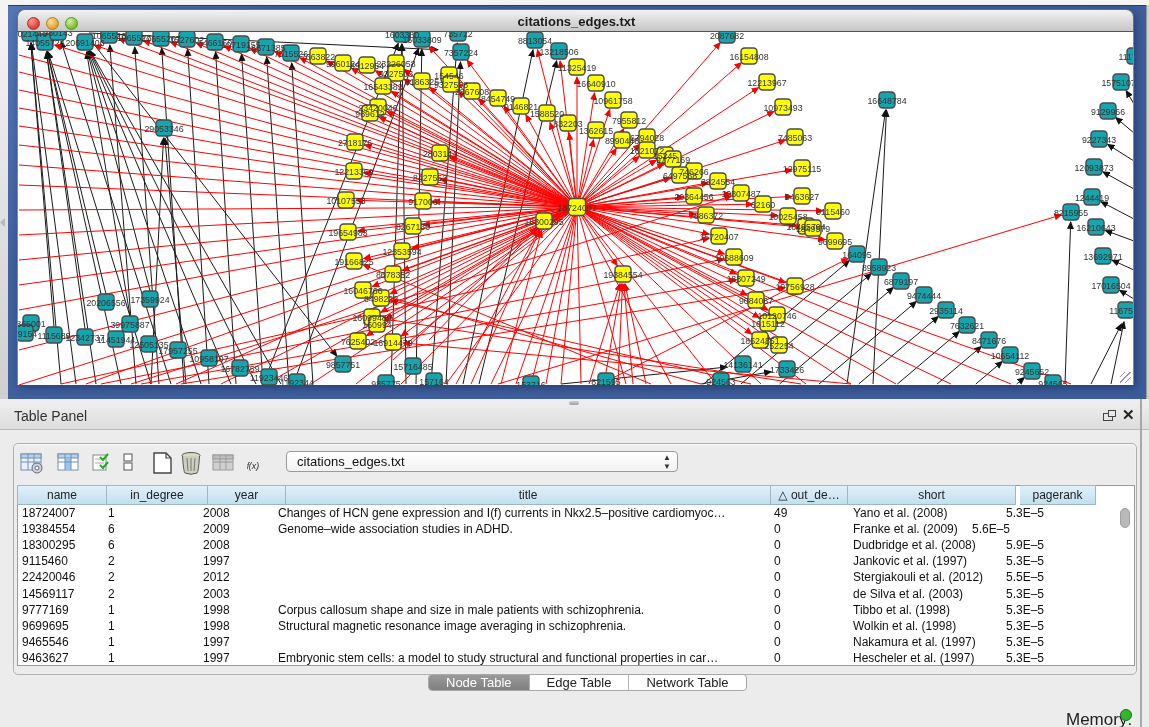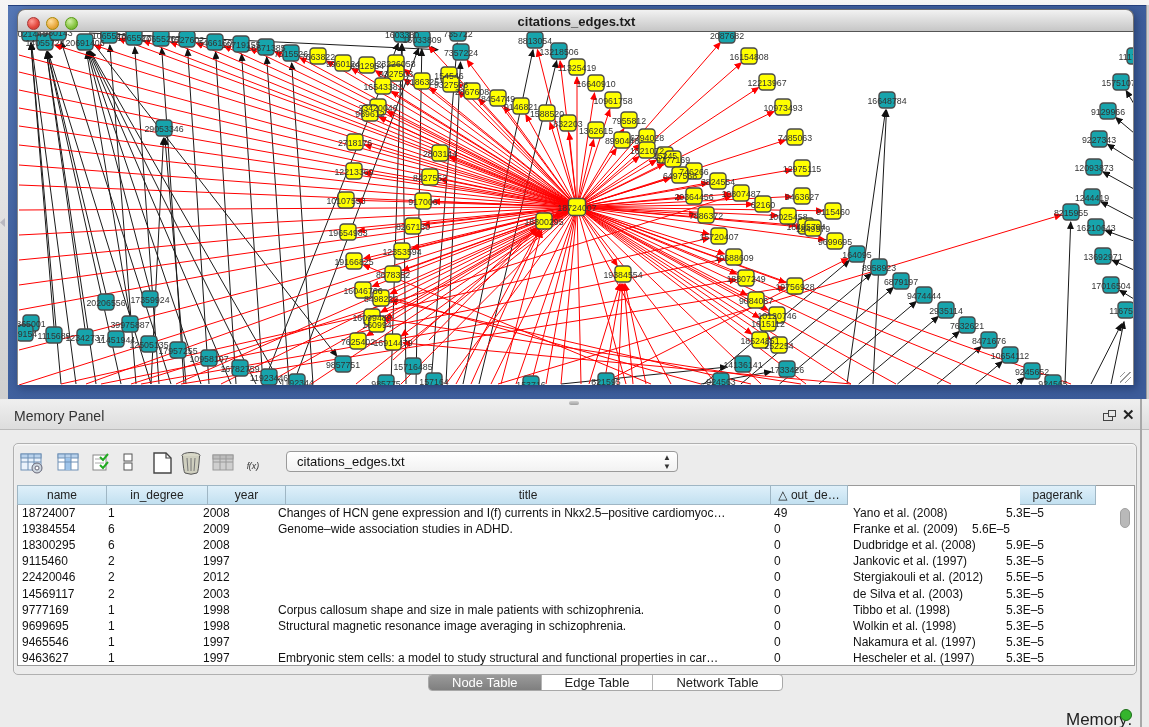--- a/index.html
+++ b/index.html
@@ -31,21 +31,21 @@
 #combo{position:absolute;left:286px;top:451px;width:392px;height:21px;background:linear-gradient(#fff,#f2f2f2);border:1px solid #9a9a9a;border-radius:4px;font-size:13px;color:#111;line-height:19px;padding-left:10px}
 #combo .st{position:absolute;right:6px;top:1px;font-size:8px;color:#333;line-height:9px;text-align:center}
 
 #tbl{position:absolute;left:17px;top:485px;width:1118px;height:181px;background:#fff;border:1px solid #9a9a9a;border-radius:0}
 .hc{position:absolute;top:485px;height:20px;background:linear-gradient(#dff0fa,#c2e0f0);border:1px solid #9fb6c4;border-left:none;font-size:12px;color:#222;text-align:center;line-height:19px}
 .trow{position:absolute;left:0;width:1118px;height:16px;font-size:12px;color:#111}
 .trow span{position:absolute;top:1px;white-space:nowrap}
 #vsb{position:absolute;left:1120px;top:508px;width:10px;height:20px;background:#b9b9b9;border-radius:5px;border:1px solid #a0a0a0}
 
 #tabs{position:absolute;left:428px;top:674px;height:17px;border:1px solid #a8a8a8;border-radius:4px;background:#fff;font-size:13px;color:#222;display:flex;overflow:hidden}
-#tabs div{padding:0 23px;line-height:16px}
+#tabs div{padding:0 17px;line-height:16px}
 #tabs .sel{background:linear-gradient(#9a9a9a,#7f7f7f);color:#fff}
 #tabs .sep{padding:0;width:1px;background:#b5b5b5}
 #mem{position:absolute;left:1066px;top:710px;font-size:17px;color:#222}
 #memdot{position:absolute;left:1120px;top:709px;width:12px;height:12px;border-radius:50%;background:#35b52d;border:1px solid #1c6e18}
 #brd{position:absolute;left:1140px;top:399px;width:2px;height:328px;background:#a8a8a8}
 #lmark{position:absolute;left:0;top:218px;width:5px;height:9px;background:#b8b8c0;clip-path:polygon(100% 0,0 50%,100% 100%)}
 #tmark{position:absolute;left:569px;top:401px;width:10px;height:4px;background:linear-gradient(#cfcfcf,#9f9f9f);border-radius:2px}
 </style></head>
 <body>
 <div id="page">
@@ -555,21 +555,21 @@
 <text x="622" y="277.5">19384554</text>
 <text x="543" y="224.5">18300295</text>
 <text x="576" y="210.5">18724007</text>
 </svg>
         <div id="rsz"></div>
       </div>
     </div>
   </div>
   <div id="tpanel"></div>
     <div id="tpbar">
-      <span class="lbl">Memory Panel</span>
+      <span class="lbl">Table Panel</span>
       <span id="fico"></span>
       <span id="xico">✕</span>
     </div>
     <div id="ibox"></div>
     <svg class="tic" style="left:20px" width="250" height="26" viewBox="0 0 250 26">
 
       <g>
         <rect x="1" y="3" width="20" height="16" fill="#eaf2fb" stroke="#6f90b5"></rect>
       <rect x="1" y="3" width="20" height="4" fill="#b9d2ec" stroke="#6f90b5"></rect>
       <line x1="8" y1="3" x2="8" y2="19" stroke="#6f90b5"></line>
@@ -627,20 +627,21 @@
       <text x="6" y="18" font-family="Liberation Serif,serif" font-style="italic" font-size="12" fill="#111">(x)</text>
       </g>
     </svg>
     <div id="combo">citations_edges.txt<span class="st">▲<br>▼</span></div>
     <div id="tbl"></div>
     <div class="hc" style="left:17px;width:90px;border-left:1px solid #9fb6c4">name</div>
     <div class="hc" style="left:107px;width:101px">in_degree</div>
     <div class="hc" style="left:208px;width:78px">year</div>
     <div class="hc" style="left:286px;width:485px">title</div>
     <div class="hc" style="left:771px;width:77px">△ out_de…</div>
+    <div class="hc" style="left:848px;width:168px">short</div>
     <div class="hc" style="left:1020px;width:76px">pagerank</div>
     <div class="trow" style="top:505px">
       <span style="left:22px">18724007</span>
       <span style="left:108px">1</span>
       <span style="left:203px">2008</span>
       <span style="left:278px">Changes of HCN gene expression and I(f) currents in Nkx2.5–positive cardiomyoc…</span>
       <span style="left:774px">49</span>
       <span style="left:853px">Yano et al. (2008)</span>
       <span style="left:1006px">5.3E–5</span>
     </div>

